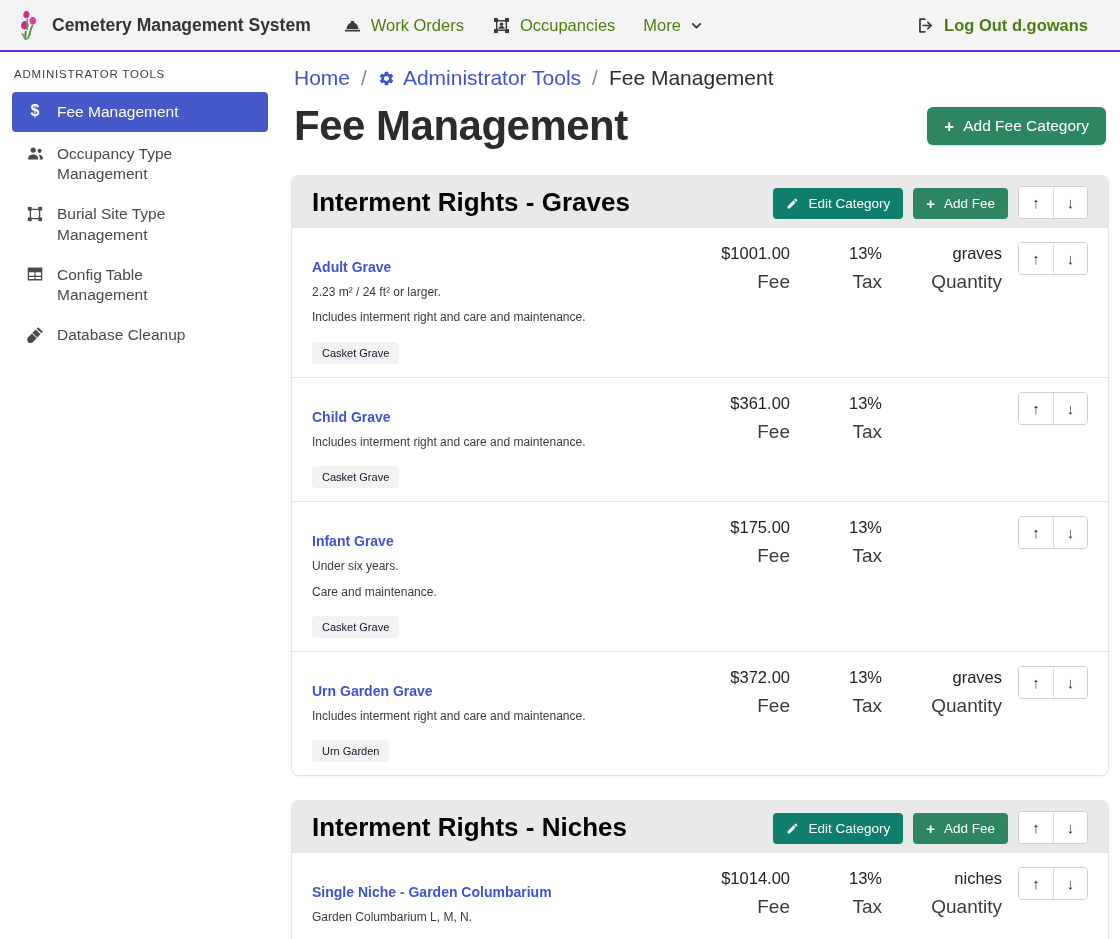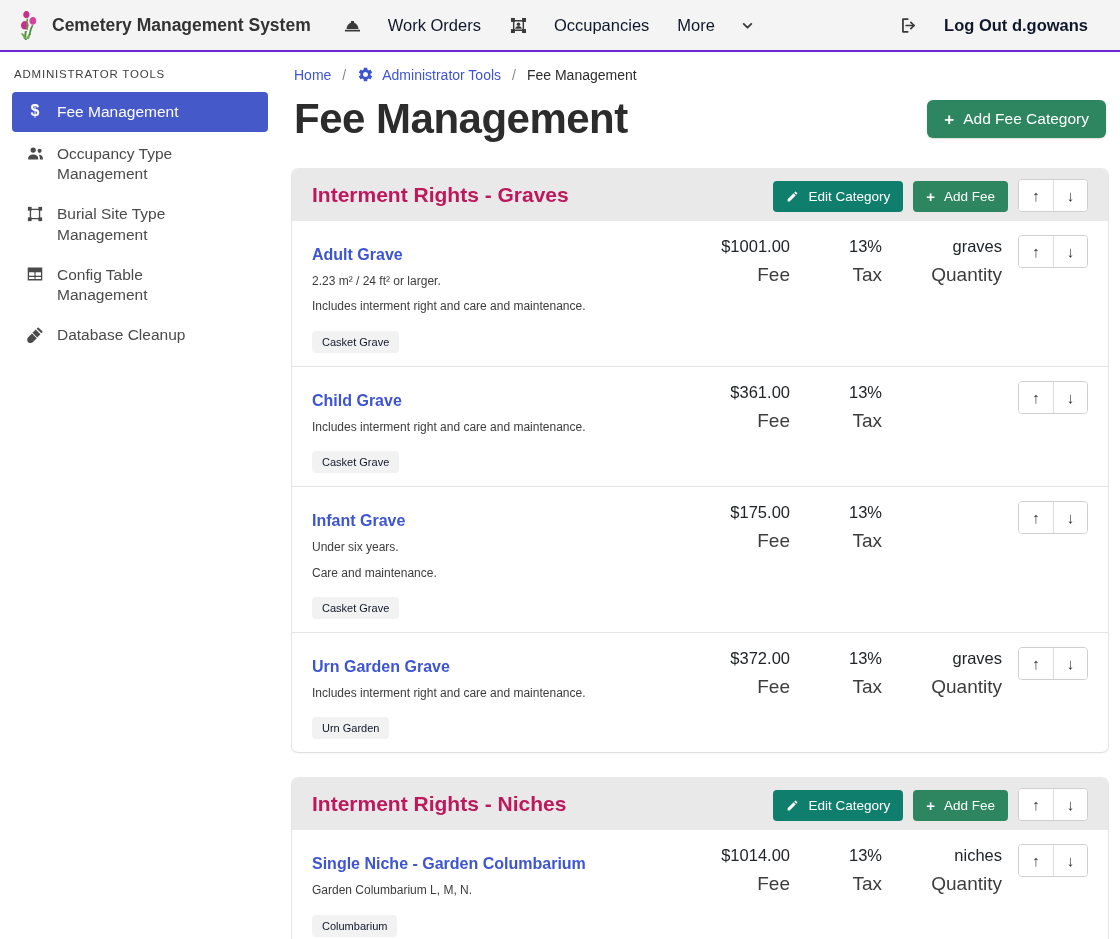--- a/index.html
+++ b/index.html
@@ -10,60 +10,60 @@
   html,body{margin:0;padding:0;}
   body{
     width:1120px;height:939px;overflow:hidden;background:#fff;
     font-family:"Liberation Sans","DejaVu Sans",sans-serif;color:var(--text);position:relative;
   }
   
   .navbar{height:52px;background:#f4f4f4;border-bottom:2px solid #6d28d9;display:flex;align-items:center;padding:0 18px;}
   .brand{display:flex;align-items:center;gap:10px;font-weight:bold;font-size:17.5px;color:#333;cursor:pointer;}
   .brand svg{display:block;}
   .nav-items{display:flex;align-items:center;margin-left:18px;}
-  .nav-item{display:flex;align-items:center;gap:26px;padding:8px 14px;font-size:16.5px;color:#0f172a;cursor:pointer;white-space:nowrap;}
+  .nav-item{display:flex;align-items:center;gap:9px;padding:8px 14px;font-size:16.5px;color:#4d7c0f;cursor:pointer;white-space:nowrap;}
   .nav-item .nicon{display:flex;align-items:center;color:#3a3a3a;}
   .nav-right{margin-left:auto;font-weight:bold;}
   
   .sidebar{position:absolute;top:52px;left:0;width:280px;bottom:0;background:#fff;padding:16px 0 0;}
   .sidebar-heading{font-size:11.5px;letter-spacing:.8px;color:#3f3f3f;padding:0 14px;margin:0 0 12px;font-weight:500;}
   .side-item{display:flex;gap:11px;padding:8px 12px;margin:4px 12px;font-size:15.5px;color:#4a4a4a;border-radius:4px;line-height:1.3;cursor:pointer;align-items:flex-start;}
   .side-item .sicon{width:22px;flex-shrink:0;text-align:center;color:#4a4a4a;display:flex;justify-content:center;padding-top:1px;}
   .side-item .slabel{max-width:180px;}
   .side-item.active{background:var(--primary);color:#fff;padding-top:10px;padding-bottom:10px;}
   .side-item.active .sicon{color:#fff;}
   .dollar-glyph{font-weight:bold;font-size:16px;line-height:1;}
   
   .main{margin-left:280px;padding:12px 12px 0;}
-  .breadcrumb{display:flex;align-items:center;gap:11px;font-size:14px;margin:2px 2px 12px;}
+  .breadcrumb{display:flex;align-items:center;gap:11px;font-size:21px;margin:2px 2px 12px;}
   .crumb-link{color:var(--link);text-decoration:none;cursor:pointer;display:flex;align-items:center;gap:8px;}
   .crumb-sep{color:#8a8a8a;}
   .crumb-current{color:#2d2d2d;}
   .crumb-link .gicon{display:flex;align-items:center;color:var(--link);}
   .title-row{display:flex;justify-content:space-between;align-items:center;margin:4px 2px 0;}
   h1.page-title{font-size:42px;font-weight:600;color:#2c2c2c;margin:0;letter-spacing:-.5px;}
   .btn{border:none;color:#fff;display:inline-flex;align-items:center;gap:9px;cursor:pointer;font-family:inherit;}
   .btn-add-category{background:var(--green);border-radius:6px;padding:10px 17px;font-size:15.5px;box-shadow:0 1px 2px rgba(0,0,0,.15);}
   .plus-glyph{font-size:17px;font-weight:600;line-height:1;}
   
   .category{margin-top:26px;border-radius:6px;background:#fff;box-shadow:0 0 0 1px rgba(0,0,0,.08),0 1px 3px rgba(0,0,0,.07);overflow:hidden;}
   .cat-header{background:var(--header-gray);padding:10px 20px;height:52px;display:flex;align-items:center;}
-  .cat-title{font-size:21px;font-weight:600;color:#be185d;flex:1;}
+  .cat-title{font-size:26px;font-weight:600;color:#000000;flex:1;}
   .cat-actions{display:flex;align-items:flex-end;gap:10px;}
   .btn-edit{background:var(--teal);border-radius:4px;padding:8px 13px;font-size:13.5px;}
   .btn-addfee{background:var(--green);border-radius:4px;padding:8px 13px;font-size:13.5px;}
   .btn-edit .plus-glyph,.btn-addfee .plus-glyph{font-size:15px;}
   .arrow-group{display:inline-flex;background:#fff;border:1px solid #cfcfcf;border-radius:4px;overflow:hidden;}
   .arrow-btn{width:34px;height:31px;display:flex;align-items:center;justify-content:center;background:#fff;border:none;font-size:15px;color:#333;cursor:pointer;font-family:inherit;}
   .arrow-btn + .arrow-btn{border-left:1px solid #dcdcdc;}
   
   .fee-row{display:flex;align-items:flex-start;padding:13px 20px 13px;}
   .fee-row + .fee-row{border-top:1px solid #e4e4e4;}
   .fee-main{flex:1;min-width:0;padding-right:8px;}
-  .fee-name{display:inline-block;font-size:16px;font-weight:600;color:var(--link);text-decoration:none;margin:12px 0 9px;cursor:pointer;}
+  .fee-name{display:inline-block;font-size:14px;font-weight:600;color:var(--link);text-decoration:none;margin:18px 0 9px;cursor:pointer;}
   .fee-desc{font-size:12px;color:var(--muted);margin:0 0 8px;line-height:1.45;}
   .badge{display:inline-block;background:#f2f2f2;border-radius:4px;padding:5px 10px;font-size:11px;color:#0f172a;margin-top:7px;}
   .metric{width:112px;text-align:right;padding-top:3px;}
   .metric.tax{width:92px;}
   .metric.qty{width:120px;}
   .metric-value{font-size:16.5px;color:#212529;margin-bottom:8px;}
   .metric-label{font-size:19px;color:var(--muted);}
   .row-arrows{margin-left:16px;margin-top:1px;flex-shrink:0;}
 </style>
 </head>

